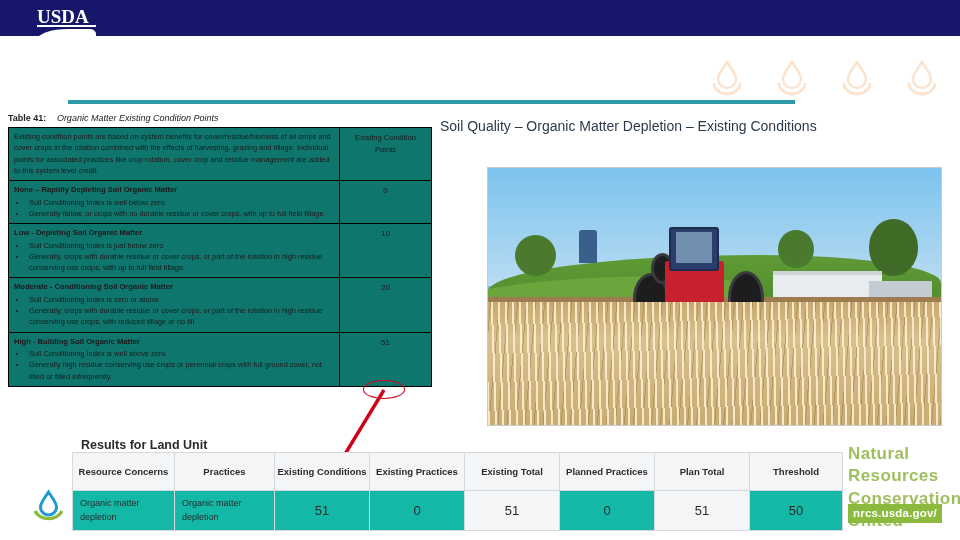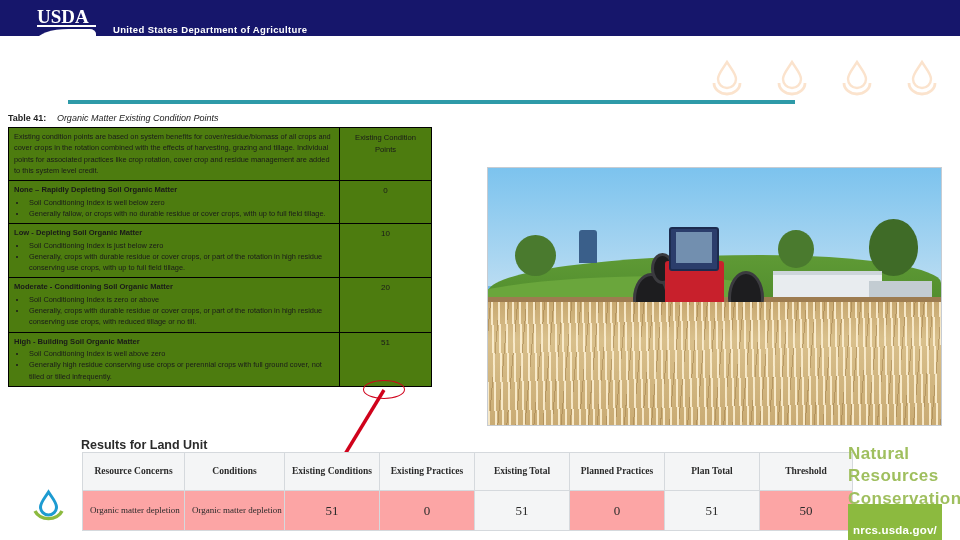--- a/index.html
+++ b/index.html
@@ -129,21 +129,21 @@
     font-size: 9px; color: #222; white-space: nowrap;
   }
   #table-caption b { font-weight: bold; }
   #table-caption i { font-style: italic; margin-left: 8px; }
 
   #t41 {
     position: absolute; left: 8px; top: 127px;
     width: 424px;
     border-collapse: collapse;
     table-layout: fixed;
-    background: #4d7c0f;
+    background: #0f766e;
   }
   #t41 td {
     border: 1.4px solid #000;
     vertical-align: top;
     padding: 3px 5px 4px 5px;
     font-size: 7.4px;
     line-height: 1.52;
     color: #1a1a1a;
   }
   #t41 .pts {
@@ -171,26 +171,25 @@
     width: 120px; height: 130px;
     pointer-events: none;
   }
 
   
   #results-title {
     position: absolute; left: 81px; top: 438px;
     font-size: 12.5px; font-weight: bold; color: #2b2b2b;
   }
   #results {
-    position: absolute; left: 82px; top: 452px;
+    position: absolute; left: 72px; top: 452px;
     width: 770px;
     border-collapse: collapse;
     table-layout: fixed;
-    background: #fca5a5;
-    font-family: Liberation Serif, serif;
+    background: #14b8a6;
   }
   #results th, #results td {
     border: 1px solid #d5d9dd;
     text-align: center;
     color: #2b2b2b;
   }
   #results th {
     background: #f4f5f6;
     font-size: 9.5px; font-weight: bold;
     padding: 6px 2px;
@@ -216,34 +215,33 @@
   
   #nrcs-words {
     position: absolute; left: 848px; top: 443px;
     font-size: 17px; font-weight: bold; color: #9fbf5e;
     line-height: 1.32; letter-spacing: .4px;
   }
   #nrcs-url {
     position: absolute; left: 848px; top: 504px;
     background: #8cba3f; color: #ffffff;
     font-size: 11.5px; font-weight: bold;
-    padding: 20px 5px 4px 5px;
+    padding: 3px 5px 4px 5px;
     letter-spacing: .2px;
   }
 </style>
 </head>
 <body>
 
 <div id="slide">
 
   <div id="usda-bar">
     <div id="usda-wordmark">USDA</div>
     <div id="usda-underline1"></div>
     <div id="usda-swoosh"></div>
-    <div id="usda-tagline">United States Department of Agriculture</div>
   </div>
 
   <div id="title-rule"></div>
 
   <svg class="deco-drop" style="left:710px" viewBox="0 0 34 40">
     <path d="M17 4 C12 12 8 16 8 21 a9 9 0 0 0 18 0 c0-5-4-9-9-17z" fill="none" stroke="#fbe3cd" stroke-width="2.4"></path>
     <path d="M4 25 a13 11 0 0 0 26 0" fill="none" stroke="#fbe3cd" stroke-width="2.8"></path>
   </svg>
   <svg class="deco-drop" style="left:775px" viewBox="0 0 34 40">
     <path d="M17 4 C12 12 8 16 8 21 a9 9 0 0 0 18 0 c0-5-4-9-9-17z" fill="none" stroke="#fbe3cd" stroke-width="2.4"></path>
@@ -251,20 +249,21 @@
   </svg>
   <svg class="deco-drop" style="left:840px" viewBox="0 0 34 40">
     <path d="M17 4 C12 12 8 16 8 21 a9 9 0 0 0 18 0 c0-5-4-9-9-17z" fill="none" stroke="#fbe3cd" stroke-width="2.4"></path>
     <path d="M4 25 a13 11 0 0 0 26 0" fill="none" stroke="#fbe3cd" stroke-width="2.8"></path>
   </svg>
   <svg class="deco-drop" style="left:905px" viewBox="0 0 34 40">
     <path d="M17 4 C12 12 8 16 8 21 a9 9 0 0 0 18 0 c0-5-4-9-9-17z" fill="none" stroke="#fbe3cd" stroke-width="2.4"></path>
     <path d="M4 25 a13 11 0 0 0 26 0" fill="none" stroke="#fbe3cd" stroke-width="2.8"></path>
   </svg>
 
+  <div id="subtitle">Soil Quality – Organic Matter Depletion – Existing Conditions</div>
 
   <div id="photo">
     <div class="sky"></div>
     <div class="hill"></div>
     <div class="hill2"></div>
     <div class="silo"></div>
     <div class="tree" style="left:6%;top:26%;width:9%;height:16%"></div>
     <div class="tree" style="left:64%;top:24%;width:8%;height:15%"></div>
     <div class="tree" style="left:84%;top:20%;width:11%;height:22%;background:#3f6b27"></div>
     <div class="barn"></div>
@@ -346,21 +345,21 @@
     <line x1="84" y1="10" x2="22" y2="112" stroke="#d0021b" stroke-width="3.4"></line>
     <polygon points="16,122 30,104 26,116 14,118" fill="#d0021b"></polygon>
     <polygon points="17,120 33,103 24,118" fill="#d0021b"></polygon>
   </svg>
 
   <div id="results-title">Results for Land Unit</div>
   <table id="results">
     <thead>
       <tr>
         <th style="width:102px">Resource Concerns</th>
-        <th style="width:100px">Conditions</th>
+        <th style="width:100px">Practices</th>
         <th style="width:95px">Existing Conditions</th>
         <th style="width:95px">Existing Practices</th>
         <th style="width:95px">Existing Total</th>
         <th style="width:95px">Planned Practices</th>
         <th style="width:95px">Plan Total</th>
         <th style="width:93px">Threshold</th>
       </tr>
     </thead>
     <tbody>
       <tr>

